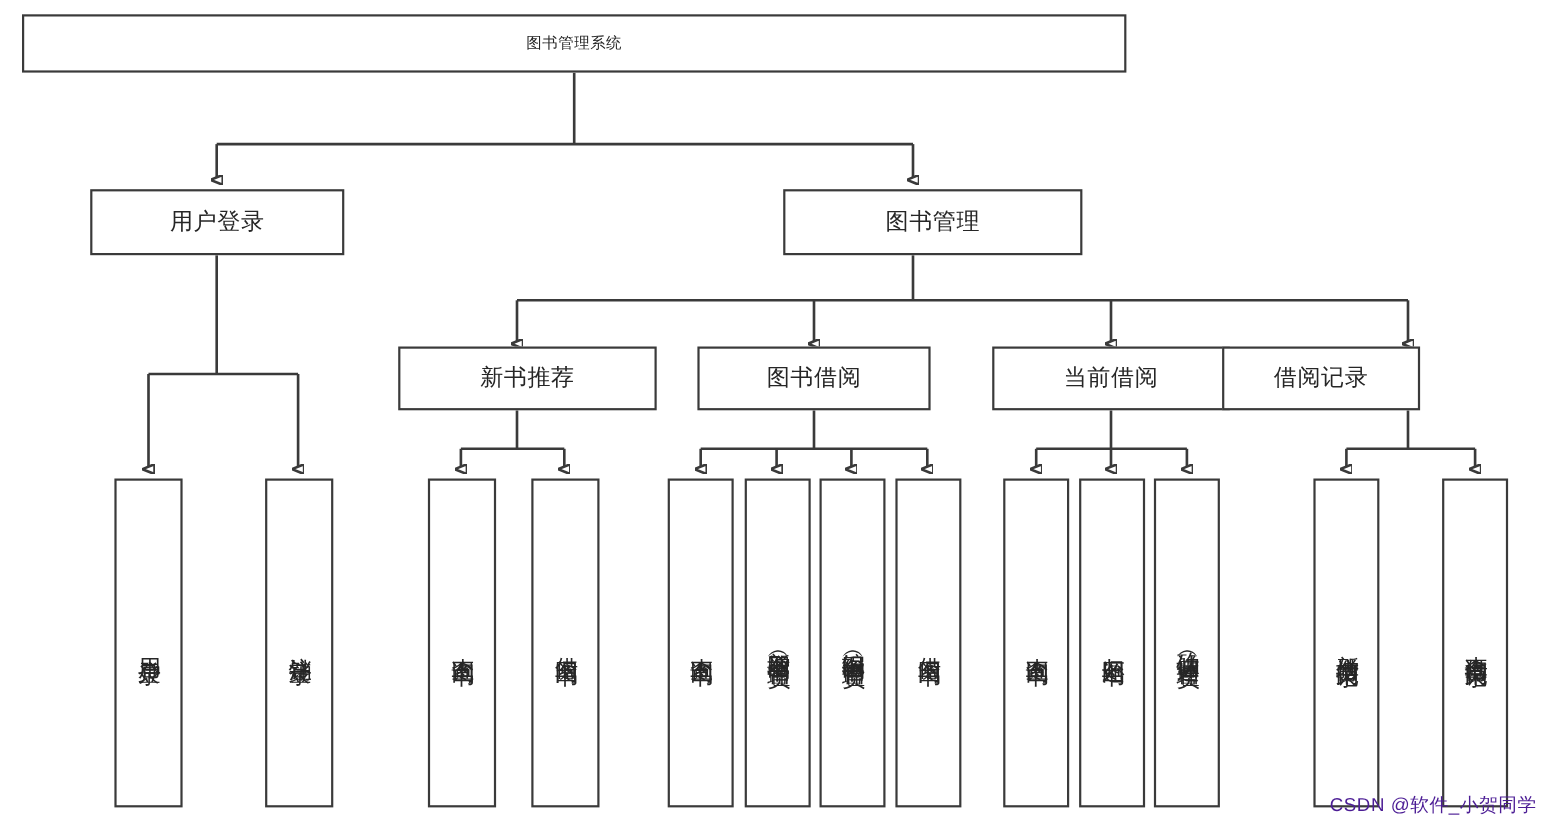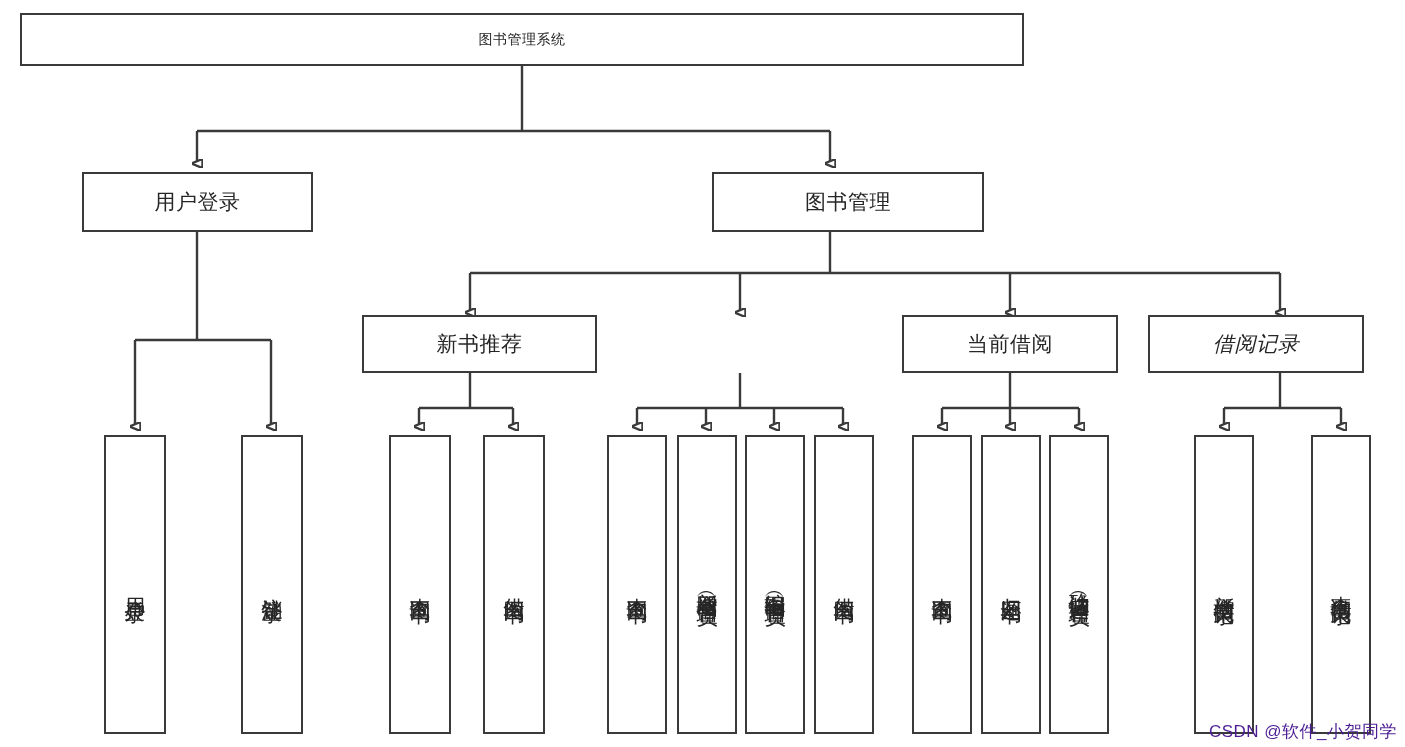--- a/index.html
+++ b/index.html
@@ -135,26 +135,29 @@
   </div>
 
   <div class="node horiz" style="left:712px;top:172px;width:272px;height:60px;">
     <span class="label">图书管理</span>
   </div>
 
   <div class="node horiz" style="left:362px;top:315px;width:235px;height:58px;">
     <span class="label">新书推荐</span>
   </div>
 
+  <div class="node horiz" style="left:634px;top:315px;width:212px;height:58px;">
+    <span class="label">图书借阅</span>
+  </div>
 
   <div class="node horiz" style="left:902px;top:315px;width:216px;height:58px;">
     <span class="label">当前借阅</span>
   </div>
 
-  <div class="node horiz" style="left:1148px;top:315px;width:216px;height:58px;font-style:italic;">
+  <div class="node horiz" style="left:1111px;top:315px;width:180px;height:58px;">
     <span class="label">借阅记录</span>
   </div>
 
   <div class="node vert" style="left:104px;top:435px;width:62px;height:299px;">
     <span class="label">用户登录</span>
   </div>
 
   <div class="node vert" style="left:241px;top:435px;width:62px;height:299px;">
     <span class="label">注销登录</span>
   </div>

